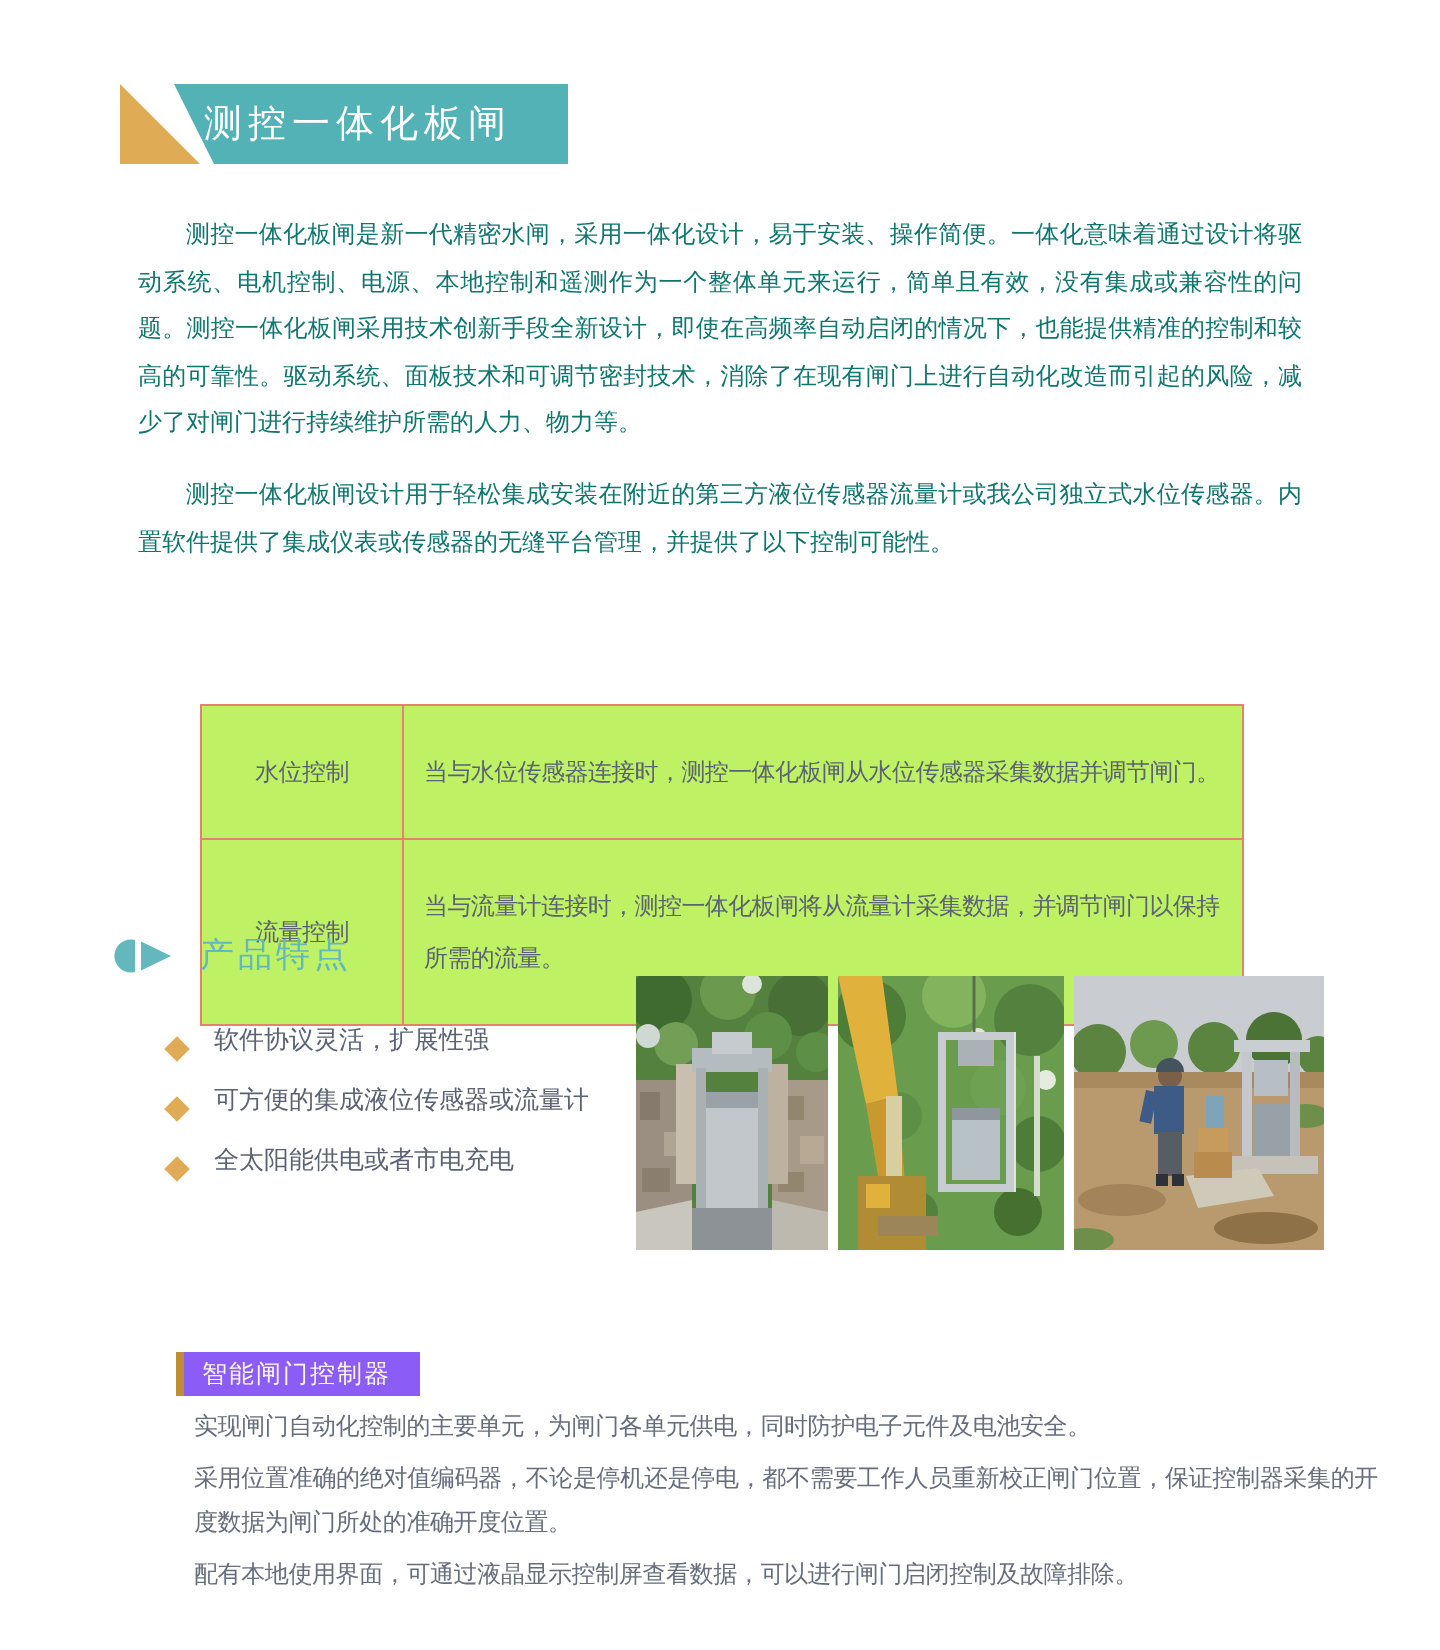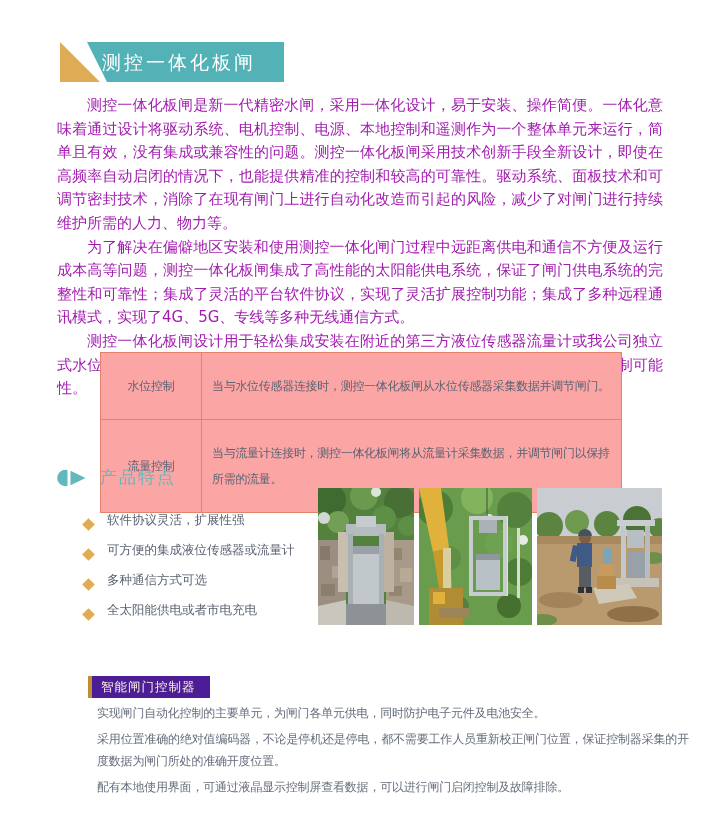--- a/index.html
+++ b/index.html
@@ -12,27 +12,27 @@
   .banner{position:absolute;left:60px;top:42px;width:224px;height:45px;}
   .banner svg{position:absolute;left:0;top:0;}
   .banner .banner-title{
     position:absolute;left:0;top:0;width:100%;height:40px;line-height:40px;
     text-align:center;color:#ffffff;font-size:19px;letter-spacing:3px;
     padding-left:14px;box-sizing:border-box;
   }
   
   .intro{position:absolute;left:57px;top:94px;width:606px;}
   .intro p{
-    margin:0;text-indent:2em;font-size:15px;line-height:23.6px;
-    color:#a21caf;text-align:justify;
+    margin:12px;text-indent:2em;font-size:12px;line-height:23.6px;
+    color:#0f766e;text-align:justify;
   }
   
   .ctl-table{position:absolute;left:100px;top:352px;width:522px;border-collapse:collapse;}
   .ctl-table td{
-    border:1px solid #e2836a;background:#fca5a5;color:#5b6273;
+    border:1px solid #e2836a;background:#bef264;color:#5b6273;
     font-size:12px;letter-spacing:-0.3px;line-height:26px;vertical-align:middle;
   }
   .ctl-table td.cname{width:92px;text-align:center;padding:6px 4px;}
   .ctl-table td.cdesc{padding:20px 10px;}
   
   .sec-header{position:absolute;left:57px;display:flex;align-items:center;gap:13px;}
   .sec-header .sec-title{color:#63b8bd;font-size:17px;letter-spacing:2px;font-weight:500;}
   
   .bullets{position:absolute;left:84px;top:511px;width:230px;}
   .bullet-row{display:flex;align-items:flex-end;margin-bottom:12px;}
@@ -40,21 +40,21 @@
     display:inline-block;width:9px;height:9px;background:#e0ab55;
     transform:rotate(45deg);margin:4px 14px 0 0;flex:0 0 auto;
   }
   .bullet-text{font-size:12.5px;color:#5b6273;line-height:18px;}
   
   .photos{position:absolute;left:318px;top:488px;display:flex;gap:5px;}
   .photo{display:block;}
   
   .ctrl-label{
     position:absolute;left:88px;top:676px;
-    background:#4c1d95;border-left:4px solid #bf8e33;
+    background:#8b5cf6;border-left:4px solid #bf8e33;
     color:#fcf5e2;font-size:12.5px;line-height:20px;
     padding:1px 14px 1px 9px;letter-spacing:1px;
   }
   .adv-lines{position:absolute;left:97px;top:702px;width:592px;}
   .adv-lines p{
     margin:0 0 4px 0;font-size:12px;line-height:22px;color:#666d7c;
     text-align:justify;letter-spacing:-0.2px;
   }
 </style>
 </head>
@@ -65,21 +65,20 @@
   <div class="banner">
     <svg width="224" height="40" viewBox="0 0 224 40">
       <polygon points="27,0 224,0 224,40 47,40" fill="#52b2b6"></polygon>
       <polygon points="0,0 40,40 0,40" fill="#e0ab55"></polygon>
     </svg>
     <span class="banner-title">测控一体化板闸</span>
   </div>
 
   <div class="intro">
     <p>测控一体化板闸是新一代精密水闸，采用一体化设计，易于安装、操作简便。一体化意味着通过设计将驱动系统、电机控制、电源、本地控制和遥测作为一个整体单元来运行，简单且有效，没有集成或兼容性的问题。测控一体化板闸采用技术创新手段全新设计，即使在高频率自动启闭的情况下，也能提供精准的控制和较高的可靠性。驱动系统、面板技术和可调节密封技术，消除了在现有闸门上进行自动化改造而引起的风险，减少了对闸门进行持续维护所需的人力、物力等。</p>
-    <p>为了解决在偏僻地区安装和使用测控一体化闸门过程中远距离供电和通信不方便及运行成本高等问题，测控一体化板闸集成了高性能的太阳能供电系统，保证了闸门供电系统的完整性和可靠性；集成了灵活的平台软件协议，实现了灵活扩展控制功能；集成了多种远程通讯模式，实现了4G、5G、专线等多种无线通信方式。</p>
     <p>测控一体化板闸设计用于轻松集成安装在附近的第三方液位传感器流量计或我公司独立式水位传感器。内置软件提供了集成仪表或传感器的无缝平台管理，并提供了以下控制可能性。</p>
   </div>
 
   <table class="ctl-table">
     <tbody>
         <tr>
       <td class="cname">水位控制</td>
       <td class="cdesc">当与水位传感器连接时，测控一体化板闸从水位传感器采集数据并调节闸门。</td>
     </tr>
     <tr>
@@ -99,24 +98,20 @@
   </div>
 
   <div class="bullets">
     <div class="bullet-row">
       <span class="diamond"></span>
       <span class="bullet-text">软件协议灵活，扩展性强</span>
     </div>
     <div class="bullet-row">
       <span class="diamond"></span>
       <span class="bullet-text">可方便的集成液位传感器或流量计</span>
-    </div>
-    <div class="bullet-row">
-      <span class="diamond"></span>
-      <span class="bullet-text">多种通信方式可选</span>
     </div>
     <div class="bullet-row">
       <span class="diamond"></span>
       <span class="bullet-text">全太阳能供电或者市电充电</span>
     </div>
   </div>
 
   <div class="photos">
 
     <svg class="photo" width="96" height="137" viewBox="0 0 96 137">

